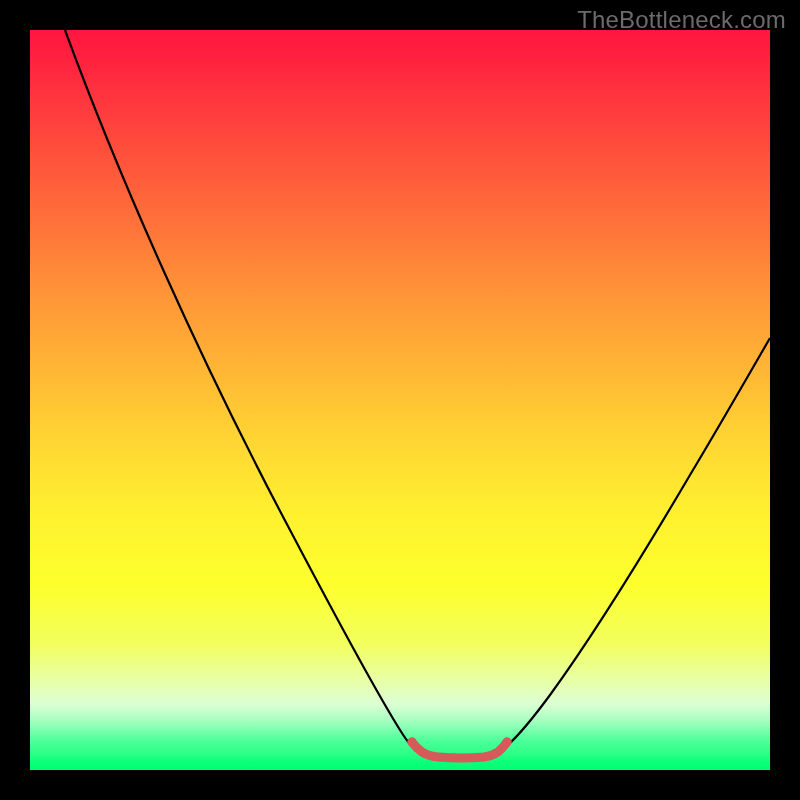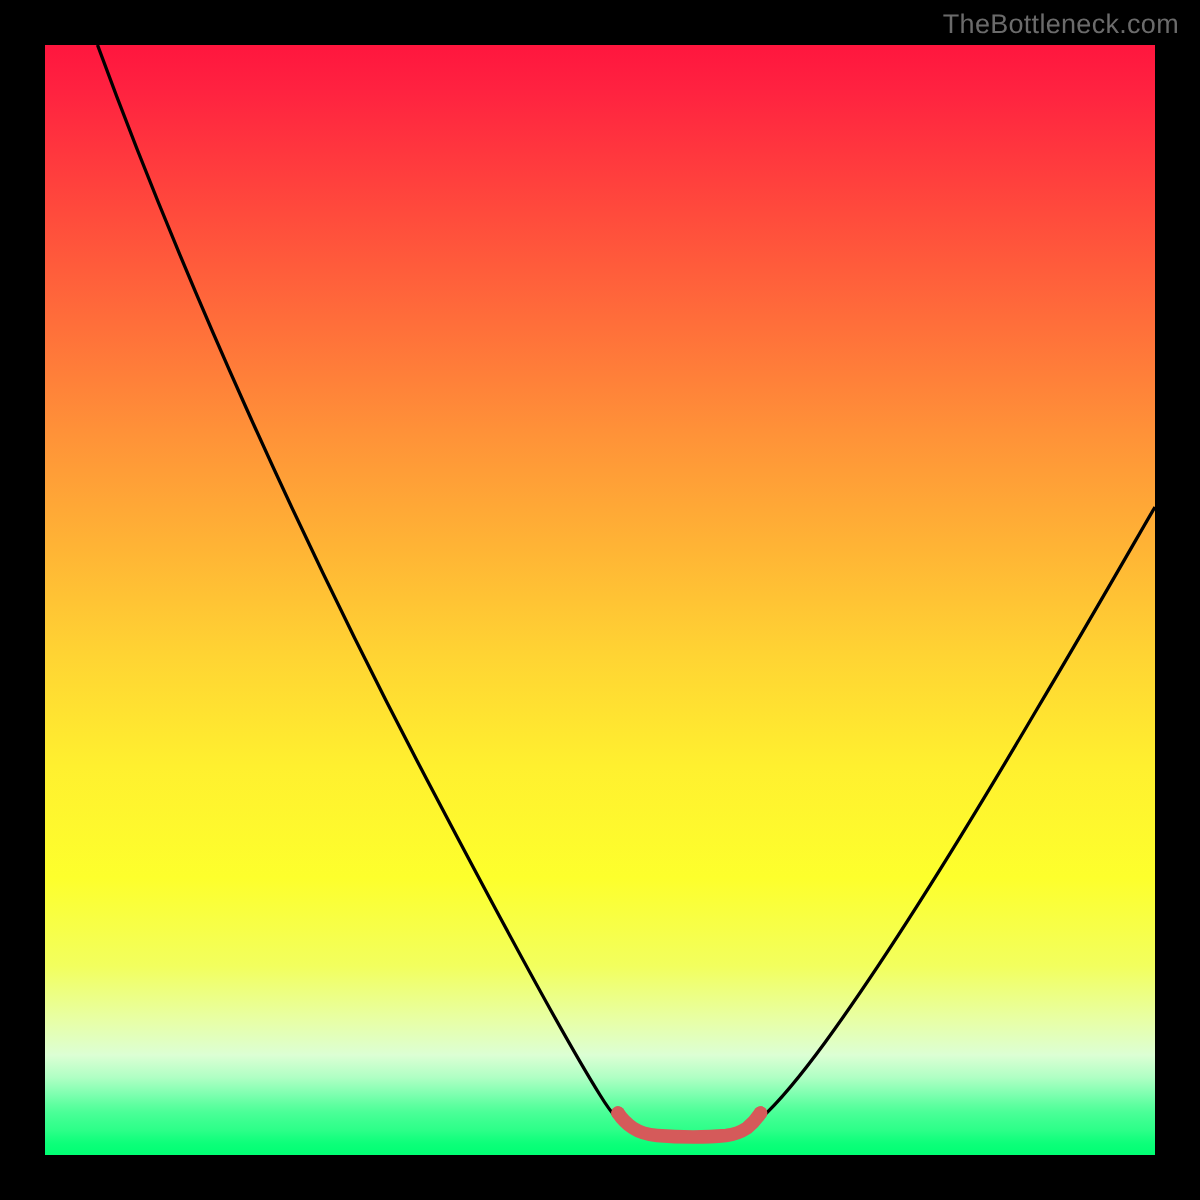--- a/index.html
+++ b/index.html
@@ -55,21 +55,21 @@
     position: absolute;
     inset: 0;
     width: 100%;
     height: 100%;
   }
   .watermark {
     position: absolute;
     top: 6px;
     right: 14px;
     color: #6b6b6b;
-    font-size: 18px;
+    font-size: 24px;
     font-weight: 500;
     letter-spacing: 0.2px;
   }
 </style>
 </head>
 <body>
 
 <div class="outer">
   <div class="plot-wrap">
     <div class="gradient"></div>

